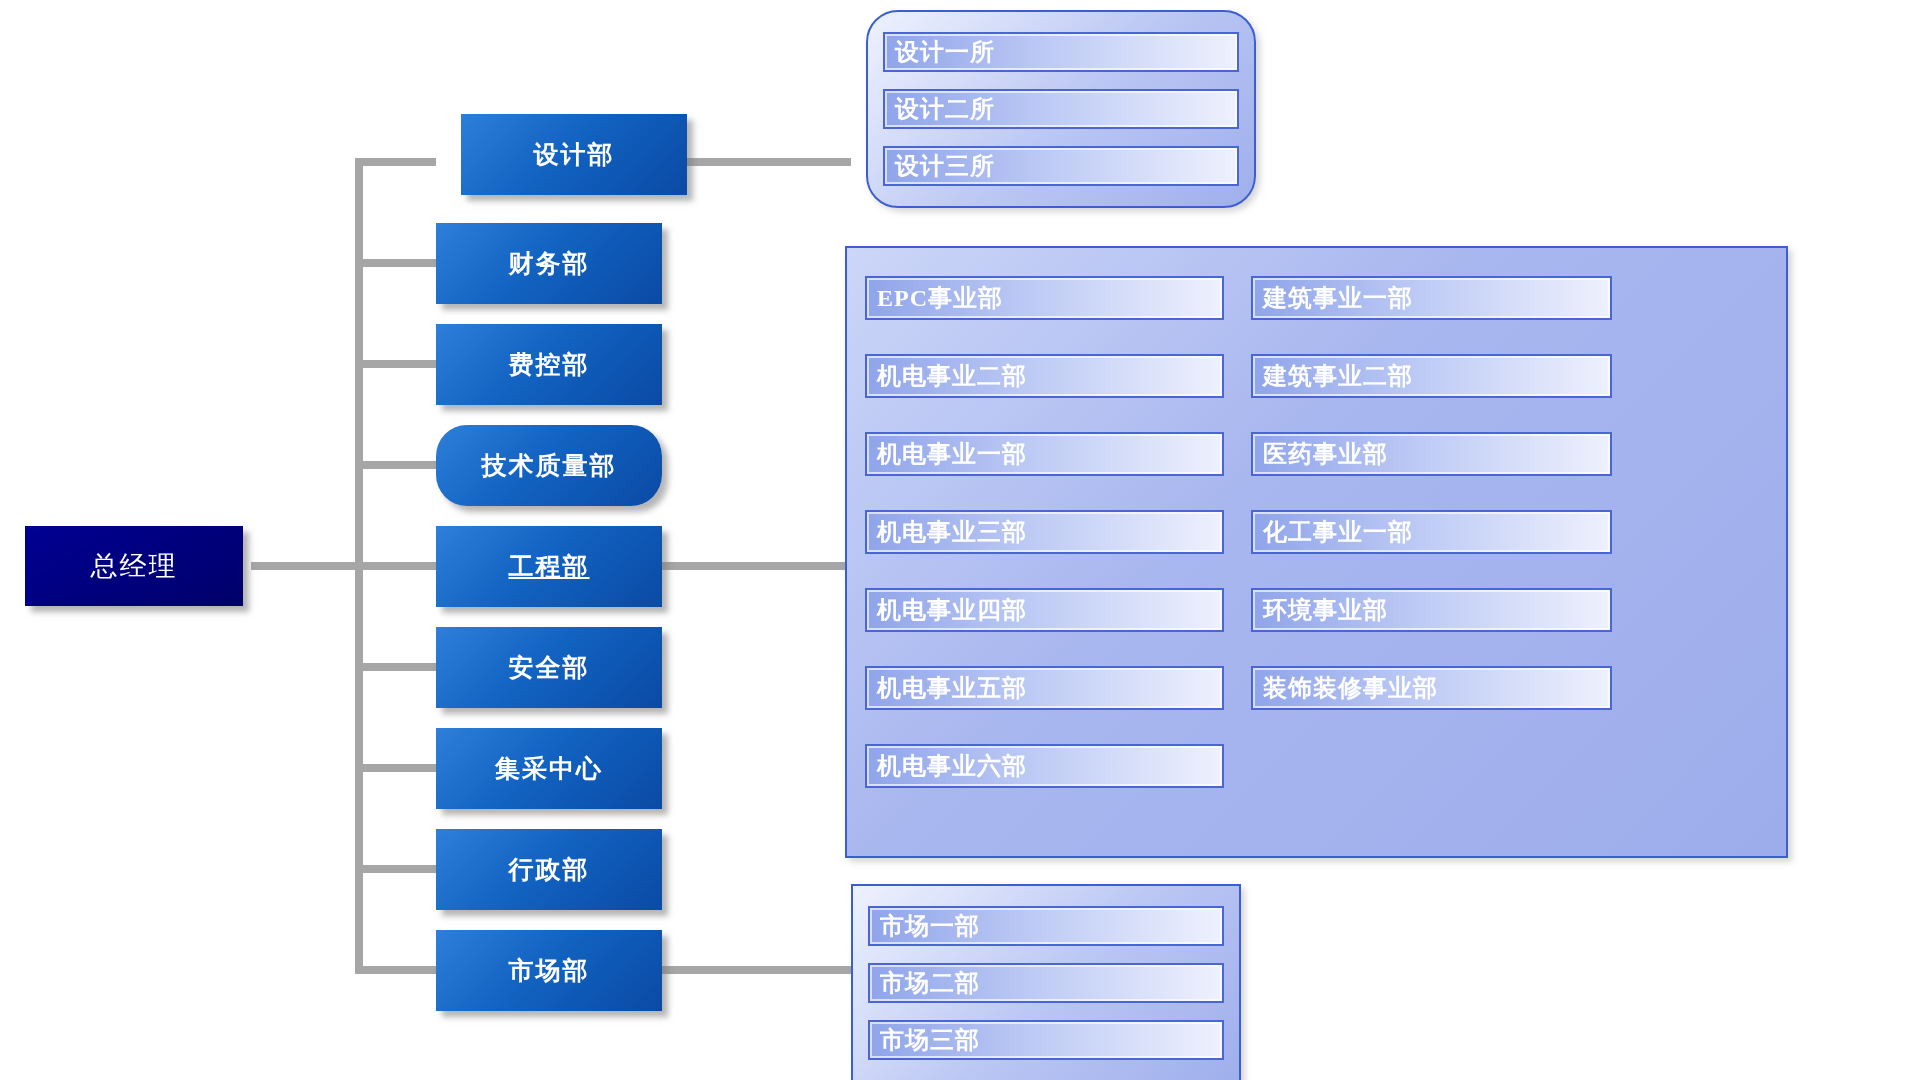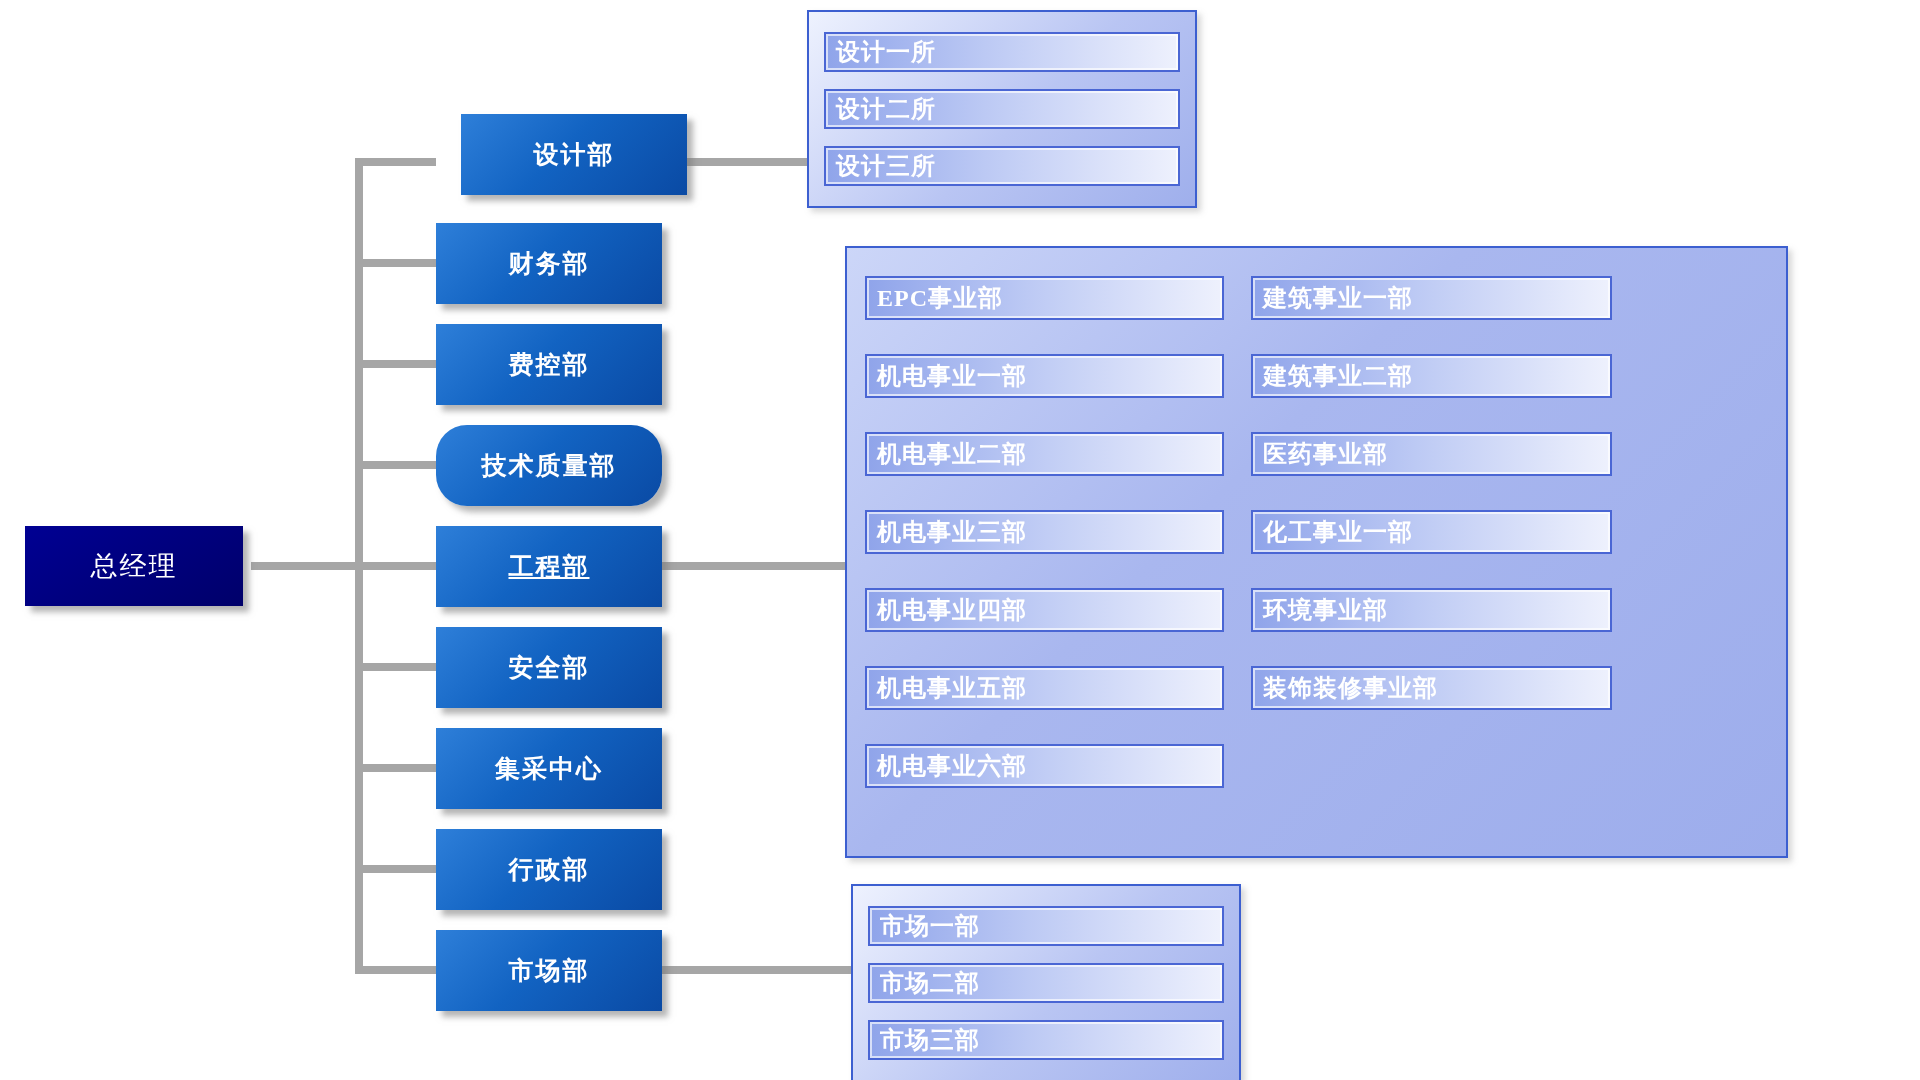--- a/index.html
+++ b/index.html
@@ -33,21 +33,21 @@
 
   
   .group {
     position: absolute; width: 390px; height: 198px;
     border: 2px solid #3c5fd0;
     background: linear-gradient(135deg, #eef2fe 0%, #b9c5f3 55%, #9fafec 100%);
     padding: 20px 15px;
     display: flex; flex-direction: column; gap: 17px;
     box-shadow: 4px 4px 6px rgba(140,140,140,0.35);
   }
-  .design-group { left: 807px; top: 10px; }
+  .design-group { left: 866px; top: 10px; border-radius: 32px; }
   .market-group { left: 851px; top: 884px; }
 
   
   .panel {
     position: absolute; left: 845px; top: 246px; width: 943px; height: 612px;
     border: 2px solid #3c5fd0;
     background: linear-gradient(135deg, #ccd6f8 0%, #a9b7ef 40%, #9dadec 100%);
     padding: 28px 18px;
     display: grid; grid-auto-flow: column;
     grid-template-rows: repeat(7, 44px);
@@ -99,22 +99,22 @@
   <div class="dept-box" style="top:930px;">市场部</div>
 
   <div class="group design-group">
     <div class="sub-box">设计一所</div>
     <div class="sub-box">设计二所</div>
     <div class="sub-box">设计三所</div>
   </div>
 
   <div class="panel">
     <div class="sub-box">EPC事业部</div>
+    <div class="sub-box">机电事业二部</div>
     <div class="sub-box">机电事业一部</div>
-    <div class="sub-box">机电事业二部</div>
     <div class="sub-box">机电事业三部</div>
     <div class="sub-box">机电事业四部</div>
     <div class="sub-box">机电事业五部</div>
     <div class="sub-box">机电事业六部</div>
     <div class="sub-box">建筑事业一部</div>
     <div class="sub-box">建筑事业二部</div>
     <div class="sub-box">医药事业部</div>
     <div class="sub-box">化工事业一部</div>
     <div class="sub-box">环境事业部</div>
     <div class="sub-box">装饰装修事业部</div>

